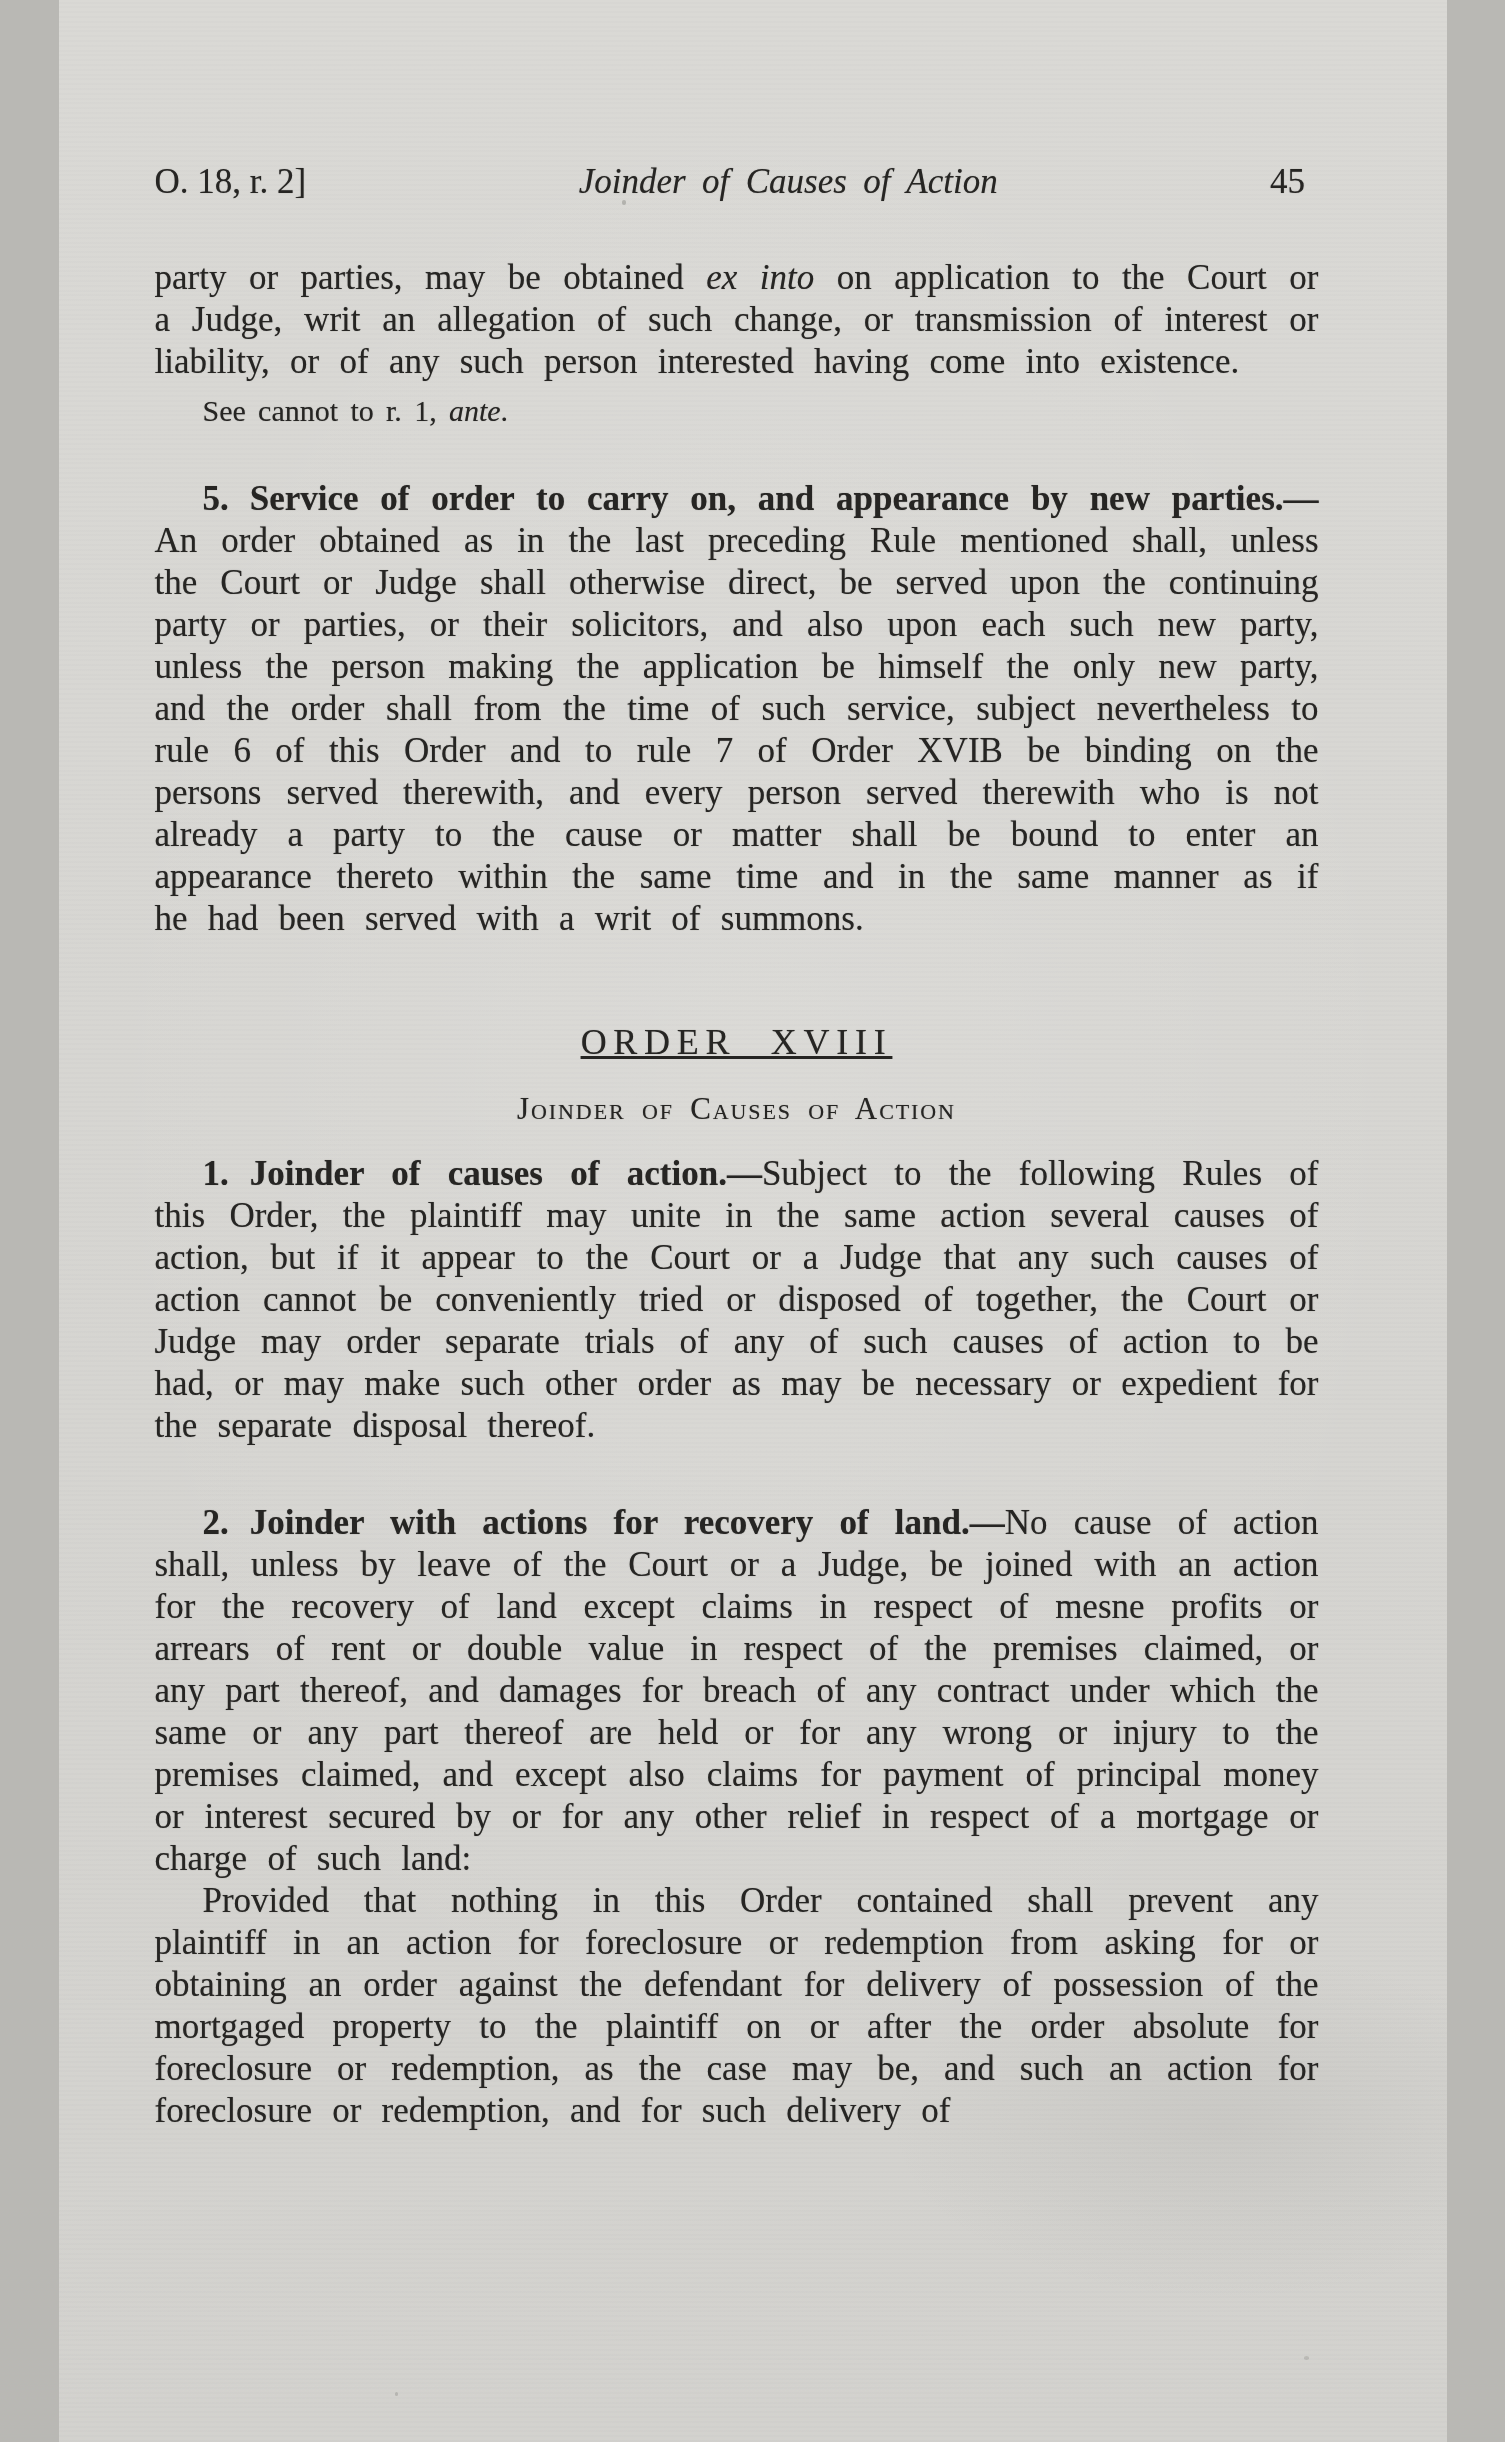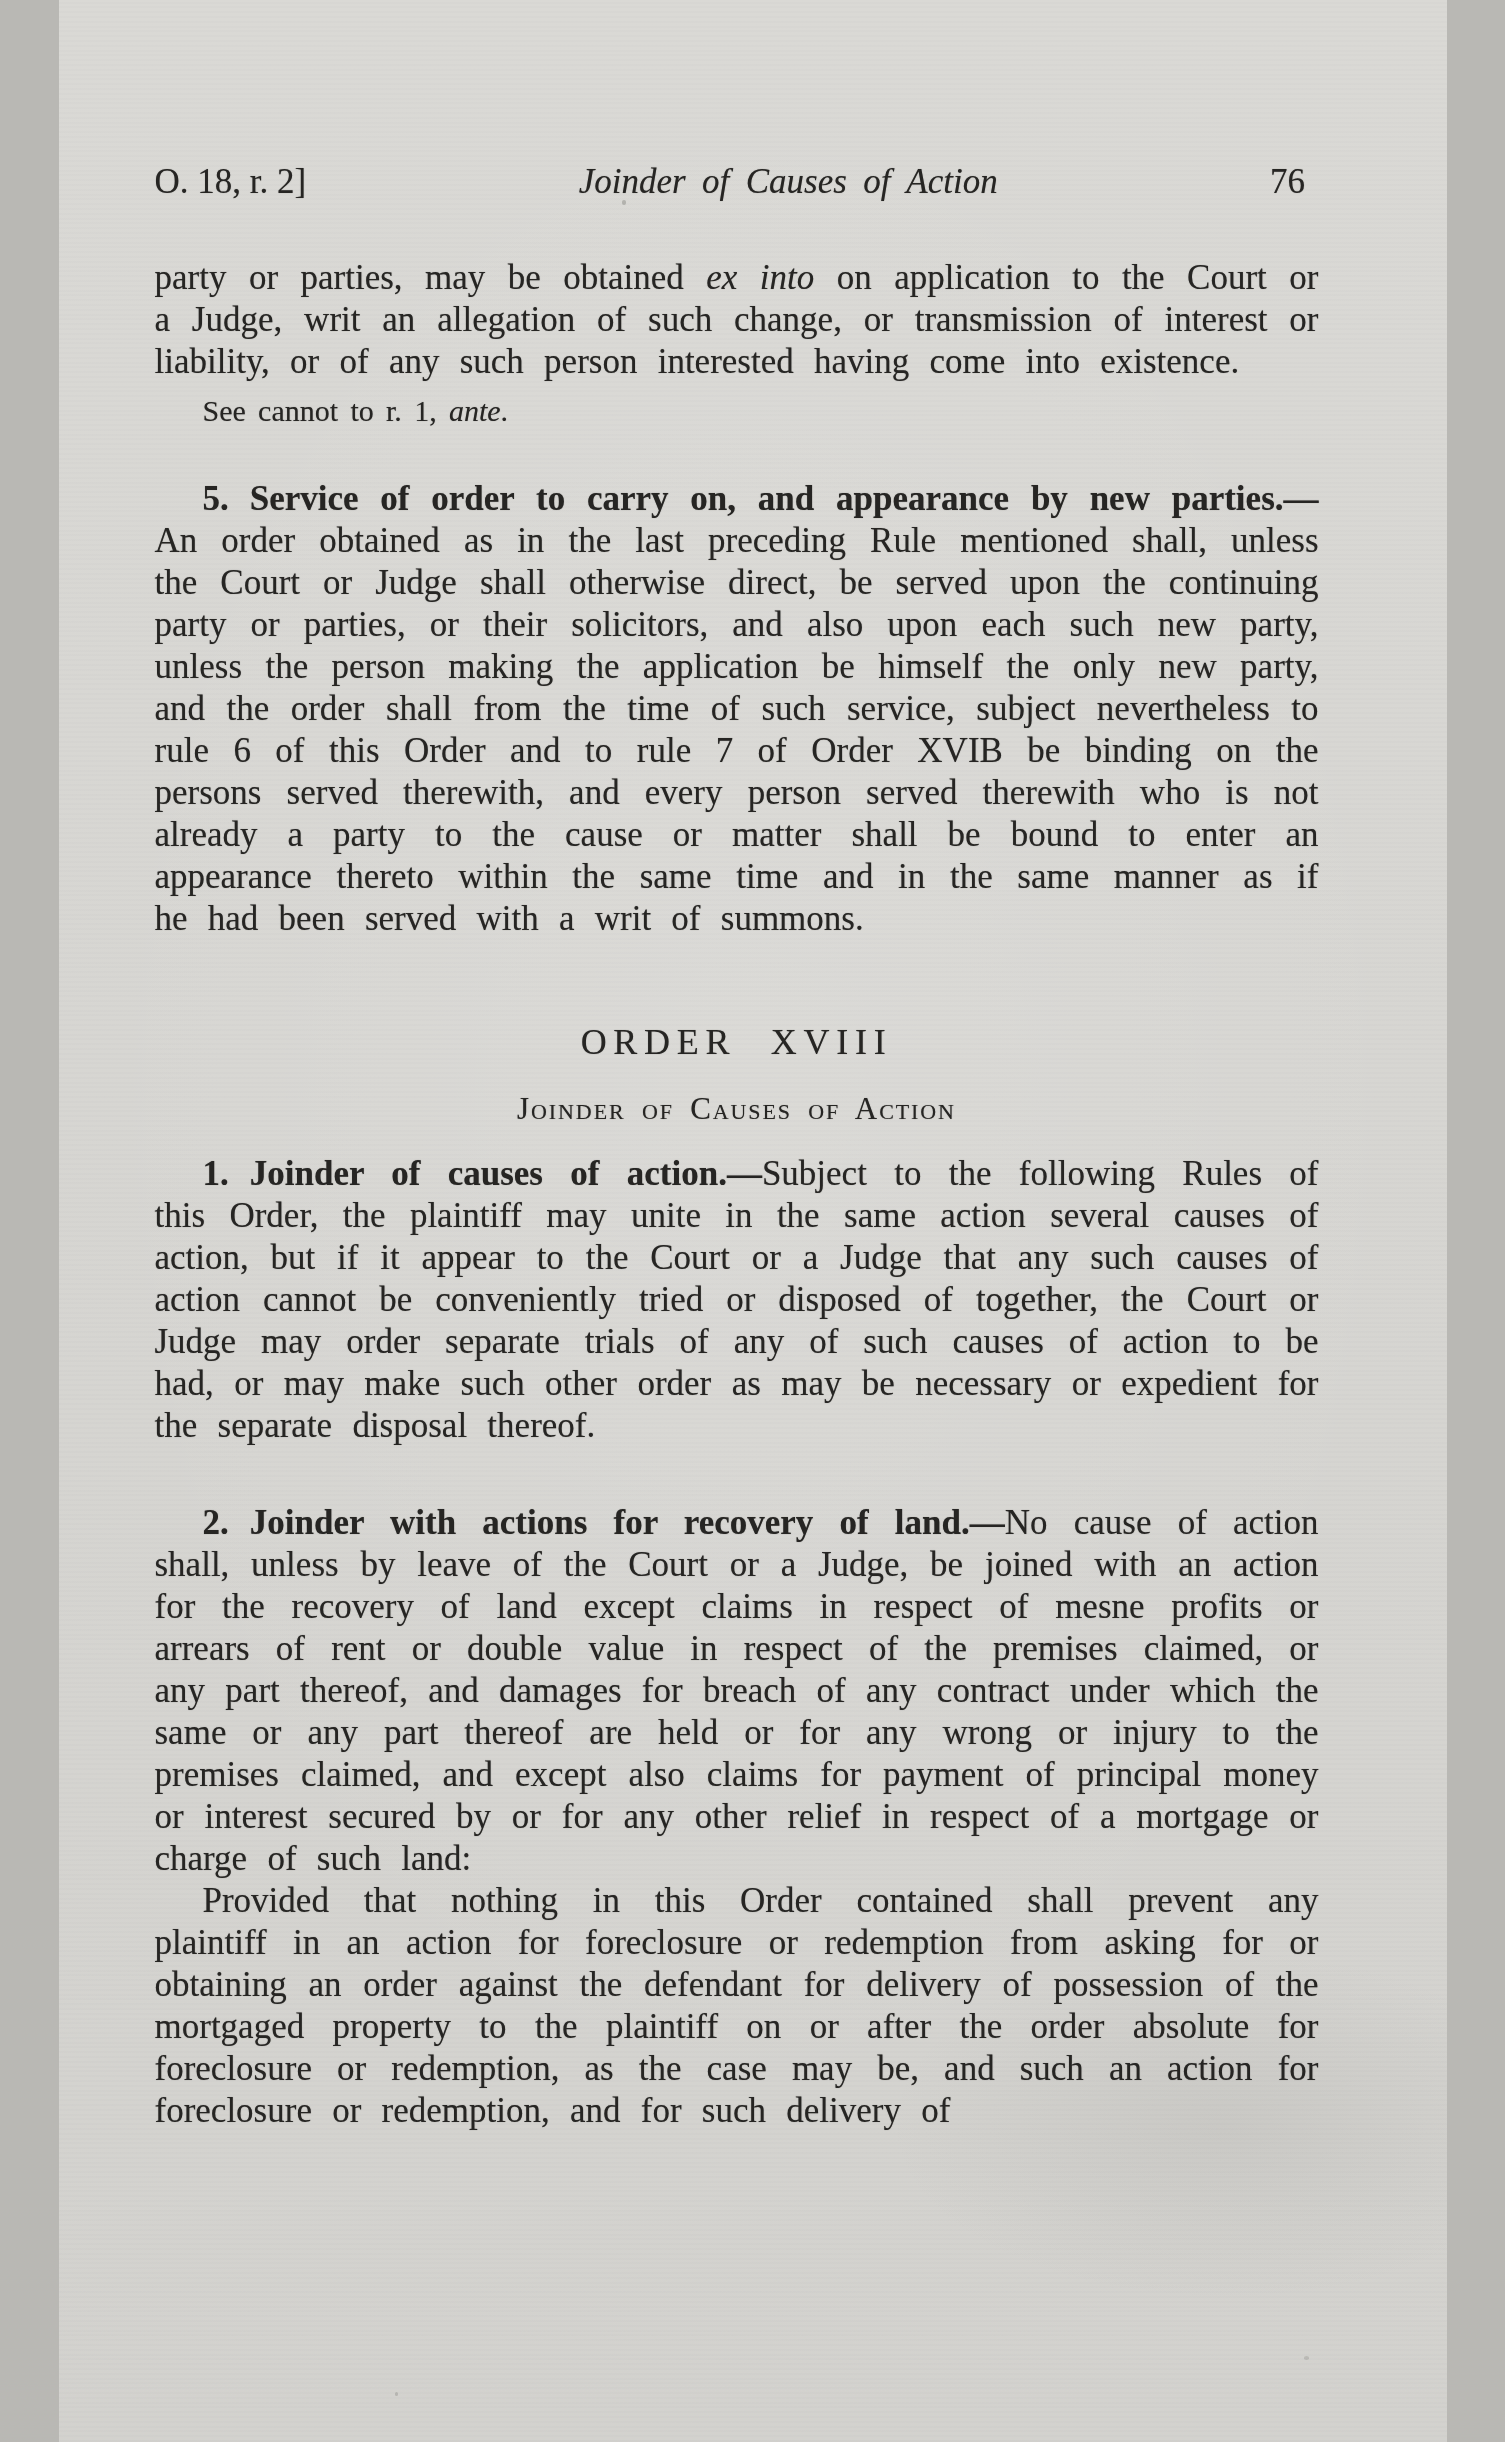--- a/index.html
+++ b/index.html
@@ -58,20 +58,21 @@
   .gap-after-rule1 { height: 9.6px; }
   .gap-after-note2 { height: 46px; }
   .order-heading {
     margin: 0 0 25px 0;
     text-align: center;
     font-size: 36px;
     line-height: 46px;
     font-weight: normal;
     letter-spacing: 6.7px;
     word-spacing: 19px;
+    text-decoration: underline;
   }
   .order-subheading {
     margin: 0;
     text-align: center;
     font-size: 31px;
     line-height: 38px;
     font-weight: normal;
     font-variant: small-caps;
     letter-spacing: 1.9px;
     word-spacing: 6.7px;
@@ -89,21 +90,21 @@
   <div class="speck s1"></div>
   <div class="speck s2"></div>
   <div class="speck s3"></div>
   <div class="speck s4"></div>
 
   <div class="content">
 
     <div class="pageheader">
       <span class="h-left">O. 18, r. 2]</span>
       <span class="h-center">Joinder of Causes of Action</span>
-      <span class="h-right">76</span>
+      <span class="h-right">45</span>
     </div>
 
     <p class="body"><span>party or parties, may be obtained </span><span class="italic">ex into</span><span> on application to the Court or a Judge, writ an allegation of such change, or transmission of interest or liability, or of any such person interested having come into existence.</span></p>
 
     <p class="note"><span>See cannot to r. 1, </span><span class="italic">ante</span><span>.</span></p>
 
     <div class="gap-after-note1"></div>
 
     <p class="body indent"><span class="rule-num">5.</span><span class="bold">Service of order to carry on, and appearance by new parties.—</span><span>An order obtained as in the last preceding Rule mentioned shall, unless the Court or Judge shall otherwise direct, be served upon the continuing party or parties, or their solicitors, and also upon each such new party, unless the person making the application be himself the only new party, and the order shall from the time of such service, subject nevertheless to rule 6 of this Order and to rule 7 of Order XVIB be binding on the persons served therewith, and every person served therewith who is not already a party to the cause or matter shall be bound to enter an appearance thereto within the same time and in the same manner as if he had been served with a writ of summons.</span></p>
 

